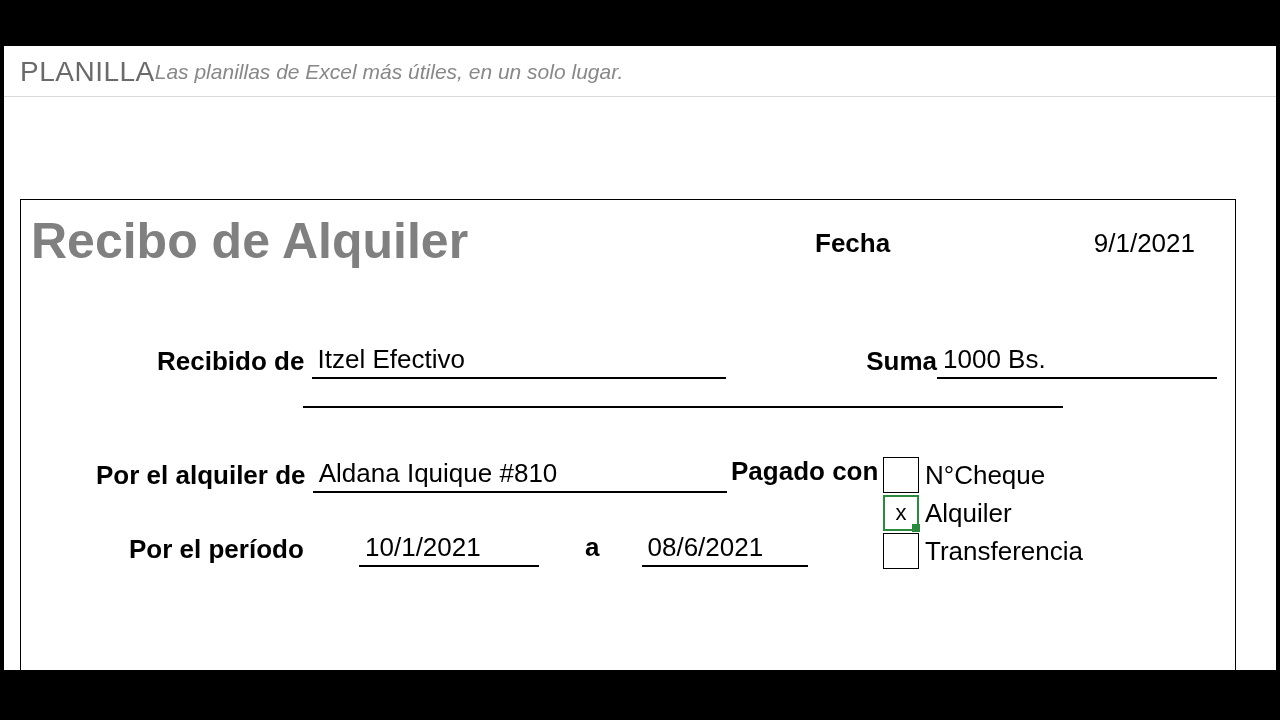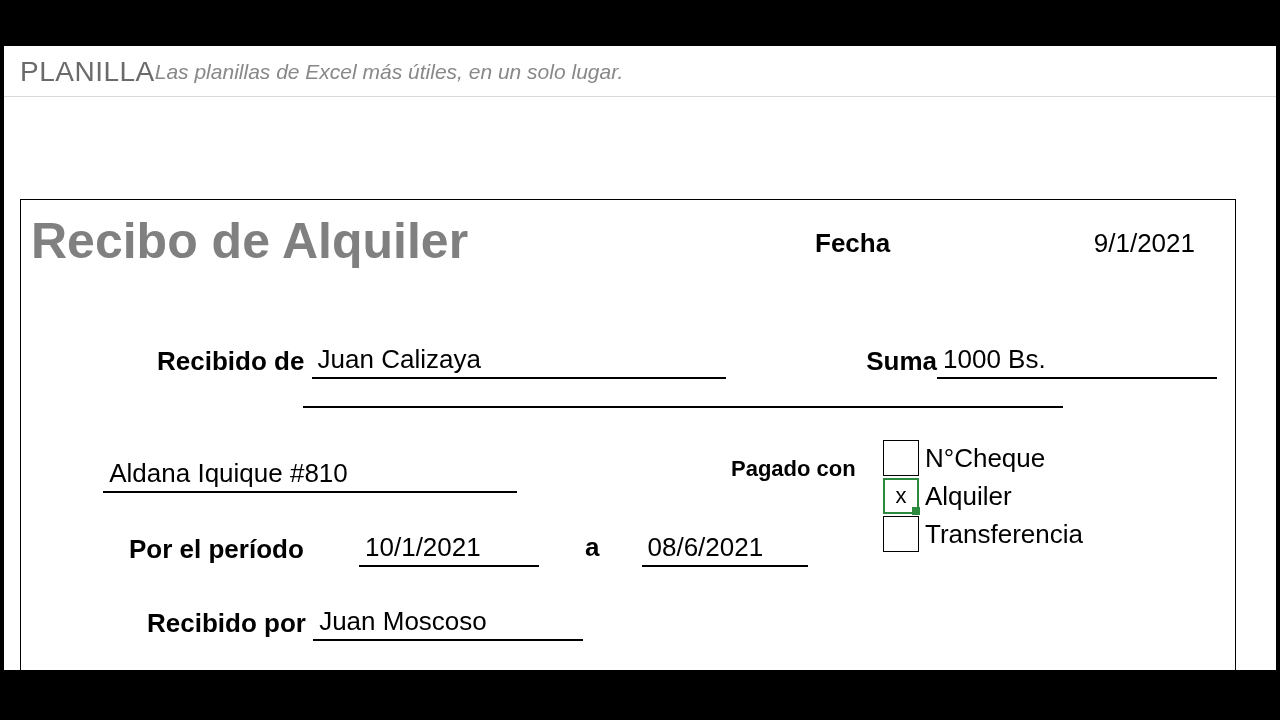--- a/index.html
+++ b/index.html
@@ -89,27 +89,27 @@
   .periodo { left: 108px; top: 332px; gap: 24px; }
   .periodo .field.start { width: 180px; }
   .periodo .a { margin: 0 18px 4px 22px; font-weight:700; }
   .periodo .field.end { width: 166px; }
   .recibido-por { left: 126px; top: 406px; }
   .recibido-por .field { width: 270px; }
   .pagado-con {
     position: absolute;
     left: 710px;
     top: 256px;
-    font-size: 22px;
+    font-size: 26px;
   }
   .pagado-label { font-weight: 700; }
   .pay-options {
     position: absolute;
     left: 862px;
-    top: 239px;
+    top: 256px;
     font-size: 26px;
   }
   .pay-row {
     display: flex;
     align-items: center;
     height: 38px;
   }
   .chk {
     width: 36px;
     height: 36px;
@@ -147,48 +147,44 @@
     <div class="receipt-title">Recibo de Alquiler</div>
 
     <div class="date-block">
       <span class="date-label">Fecha</span>
       <span>9/1/2021</span>
     </div>
 
     <div class="row recibido-de">
       <span class="label">Recibido de</span>
       <span>&nbsp;</span>
-      <div class="field">Juan Calizaya</div>
+      <div class="field">Itzel Efectivo</div>
     </div>
 
     <div class="row suma-block">
       <span class="label">Suma</span>
       <div class="field">1000 Bs.</div>
     </div>
 
     <div class="extra-line"></div>
 
     <div class="row alquiler-de">
+      <span class="label">Por el alquiler de</span>
       <span>&nbsp;</span>
       <div class="field">Aldana Iquique #810</div>
     </div>
 
     <div class="row periodo">
       <span class="label">Por el período</span>
       <span>&nbsp;</span>
       <div class="field start">10/1/2021</div>
       <span class="a">a</span>
       <div class="field end">08/6/2021</div>
     </div>
 
-    <div class="row recibido-por">
-      <span class="label">Recibido por</span>
-      <span>&nbsp;</span>
-      <div class="field">Juan Moscoso</div>
-    </div>
 
     <div class="pagado-con">
       <span class="pagado-label">Pagado con</span>
     </div>
 
     <div class="pay-options">
       <div class="pay-row">
         <div class="chk"></div>
         <span>N°Cheque</span>
       </div>

